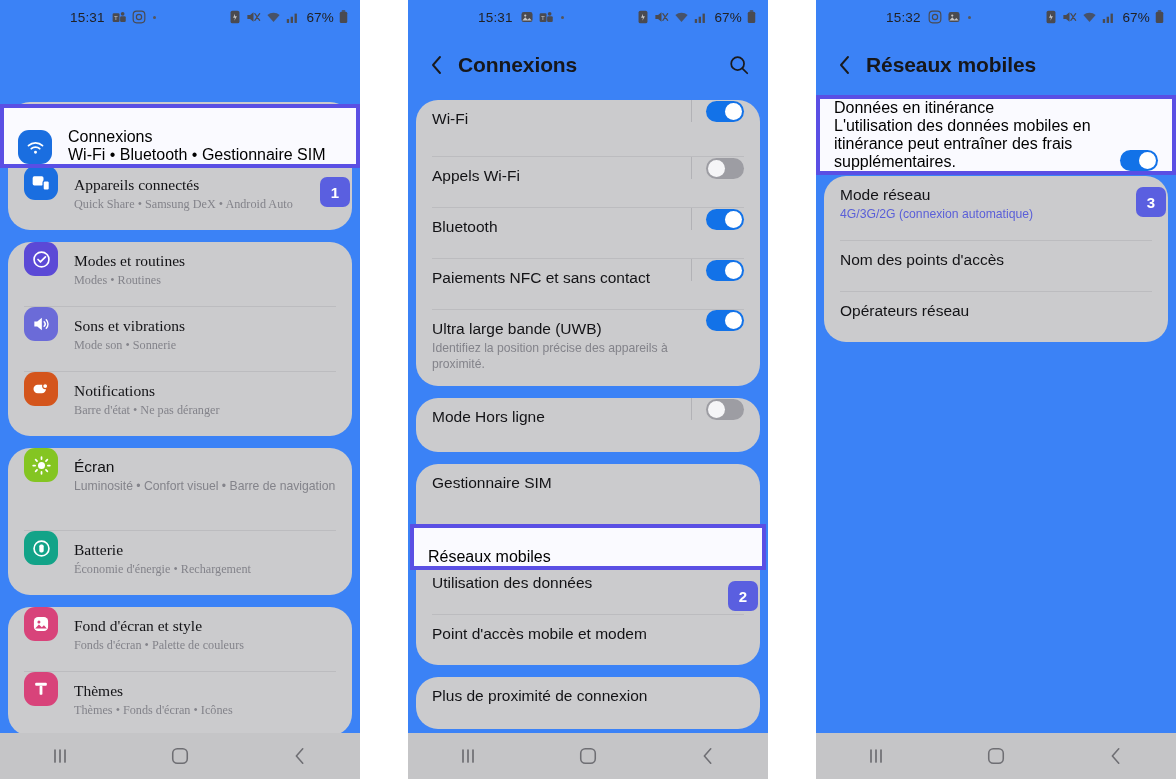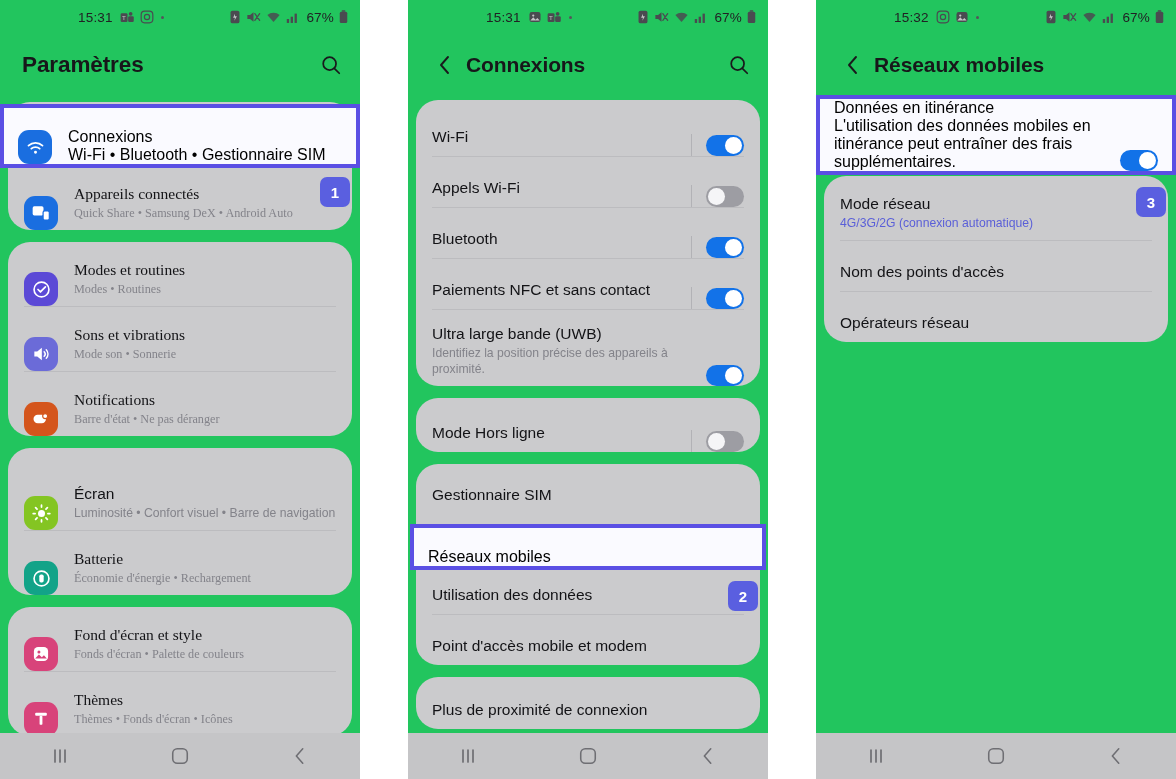--- a/index.html
+++ b/index.html
@@ -13,24 +13,23 @@
     position: relative;
     width: 1176px; height: 779px;
     background: #ffffff;
     display: flex;
   }
 
   
   .phone {
     position: relative;
     width: 360px; height: 779px;
-    background: #22c55e;
+    background: #3b82f6;
     overflow: hidden;
     flex: 0 0 360px;
-    padding-left: 8px;
   }
   .gap { flex: 0 0 48px; height: 779px; background: #ffffff; }
 
   
   .statusbar {
     height: 34px;
     display: flex;
     align-items: center;
     justify-content: space-between;
     padding: 0 12px;
@@ -83,21 +82,21 @@
 
   .card {
     background: #cbcbcd;
     border-radius: 22px;
     margin: 0 8px 12px 8px;
     overflow: hidden;
   }
 
   .row {
     display: flex;
-    align-items: flex-end;
+    align-items: flex-start;
     padding: 0 16px;
     min-height: 50px;
     position: relative;
   }
   .row.tall { min-height: 64px; font-family: Liberation Serif, serif; }
 
   .row .ico {
     width: 34px; height: 34px;
     border-radius: 11px;
     flex: 0 0 34px;
@@ -233,29 +232,20 @@
         <span class="sb-batt-txt">67%</span>
         <span class="sb-ic">
           <svg width="9" height="14" viewBox="0 0 12 18">
               <rect x="3.5" y="0" width="5" height="2" rx="1" fill="#4a4a50"></rect>
               <rect x="1" y="2" width="10" height="15" rx="2" fill="#4a4a50"></rect>
             </svg>
         </span>
       </div>
     </div>
 
-    <div class="appbar">
-      <div class="title big">Paramètres</div>
-      <div class="search">
-        <svg width="22" height="22" viewBox="0 0 24 24">
-            <circle cx="10.5" cy="10.5" r="7" fill="none" stroke="#19191c" stroke-width="1.9"></circle>
-            <path d="M15.6 15.6 L21 21" stroke="#19191c" stroke-width="1.9" stroke-linecap="round"></path>
-          </svg>
-      </div>
-    </div>
 
     <div class="content">
 
       <div style="height:6px"></div>
       <div class="hl" style="left:0px; right:0px; top:8px; height:64px;">
         <div class="ico" style="background:#1a6ee0; width:34px;height:34px;border-radius:11px;flex:0 0 34px;margin-right:16px;display:flex;align-items:center;justify-content:center;">
           <svg width="21" height="21" viewBox="0 0 24 24">
               <path d="M12 19.2 a1.7 1.7 0 1 0 0-3.4 a1.7 1.7 0 0 0 0 3.4Z" fill="#fff"></path>
               <path d="M7.2 13.4 a7 7 0 0 1 9.6 0" stroke="#fff" stroke-width="2" fill="none" stroke-linecap="round"></path>
               <path d="M4 9.8 a11.8 11.8 0 0 1 16 0" stroke="#fff" stroke-width="2" fill="none" stroke-linecap="round"></path>

